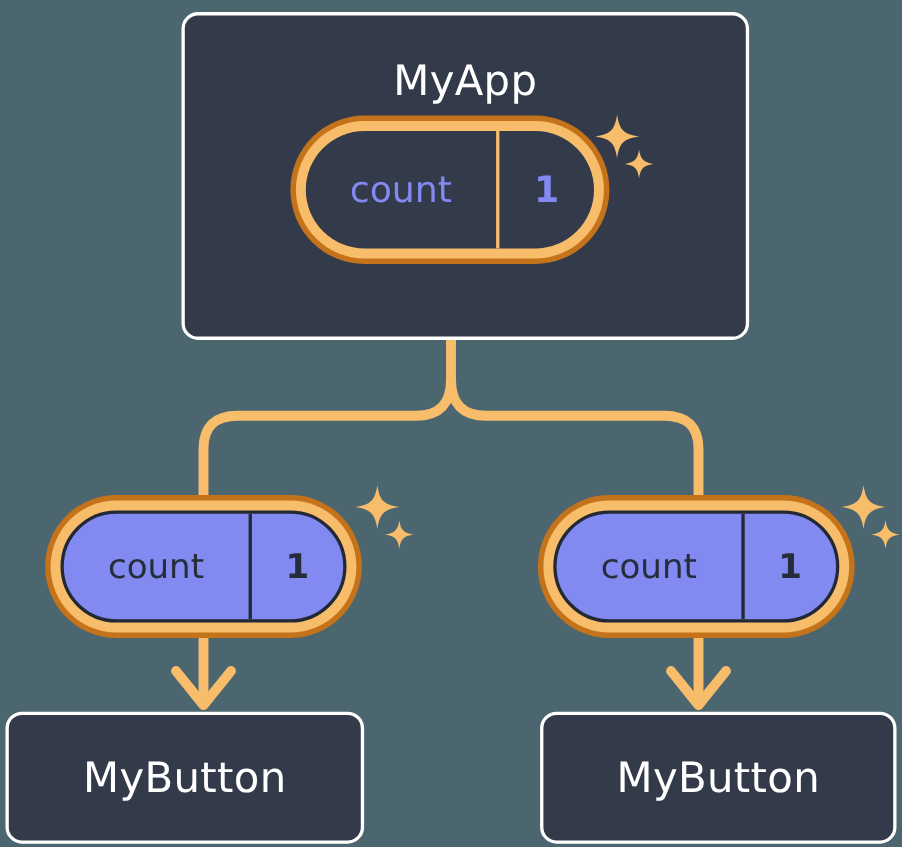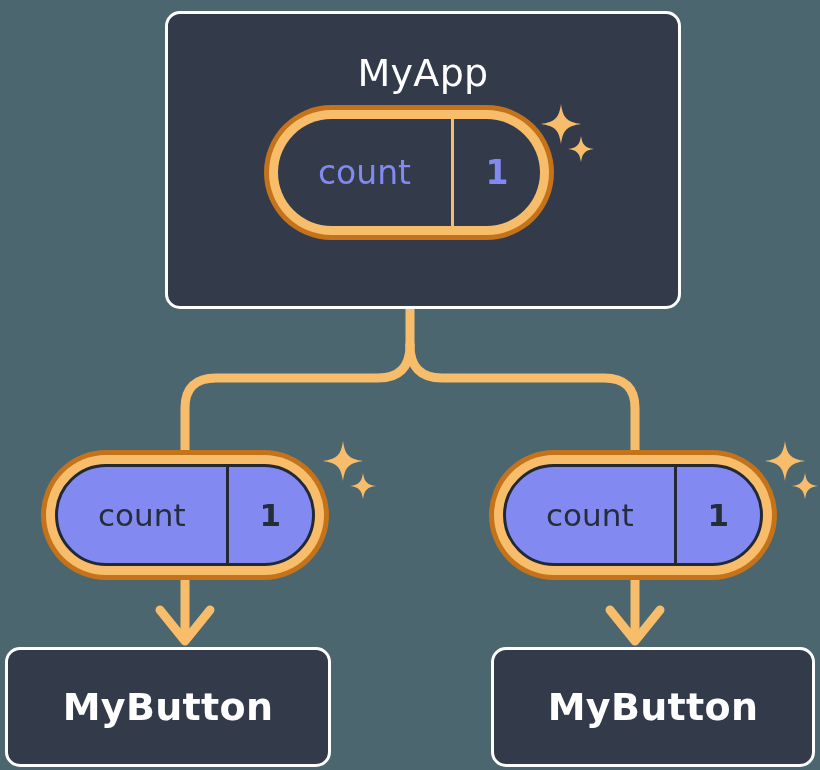--- a/index.html
+++ b/index.html
@@ -64,21 +64,20 @@
 
   
   .leaf-card {
     height: 120px;
   }
   .leaf-card .node-title {
     position: absolute;
     left: 0; right: 0;
     top: 50%;
     transform: translateY(-50%);
-    font-weight: bold;
   }
   #leaf-card-left  { left: 5px;   top: 647px; width: 326px; }
   #leaf-card-right { left: 491px; top: 647px; width: 324px; }
 
   
   .state-pill {
     position: absolute;
     box-sizing: border-box;
     z-index: 3;
     border-radius: 999px;

